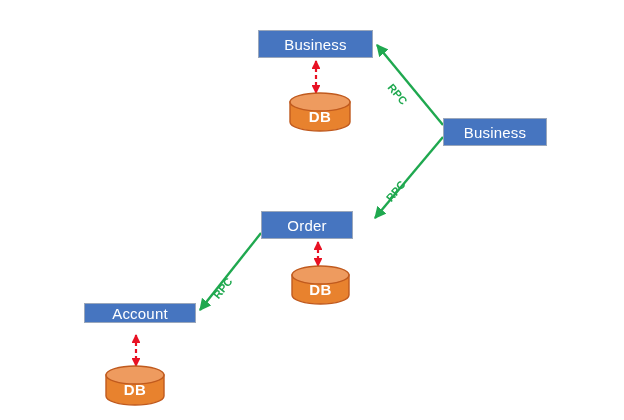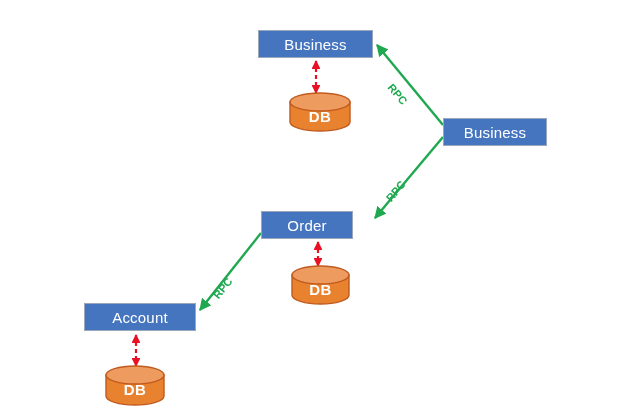--- a/index.html
+++ b/index.html
@@ -118,21 +118,21 @@
 
   <div class="node-box" style="left:258px; top:30px; width:115px; height:28px;">
     <span>Business</span>
   </div>
   <div class="node-box" style="left:443px; top:118px; width:104px; height:28px;">
     <span>Business</span>
   </div>
   <div class="node-box" style="left:261px; top:211px; width:92px; height:28px;">
     <span>Order</span>
   </div>
-  <div class="node-box" style="left:84px; top:303px; width:112px; height:28px;">
+  <div class="node-box" style="left:84px; top:303px; width:112px; height:20px;">
     <span>Account</span>
   </div>
 
   <div class="db-group" style="left:290px; top:108px; width:60px;">
     <div class="db-label">DB</div>
   </div>
   <div class="db-group" style="left:292px; top:281px; width:57px;">
     <div class="db-label">DB</div>
   </div>
   <div class="db-group" style="left:106px; top:381px; width:58px;">

